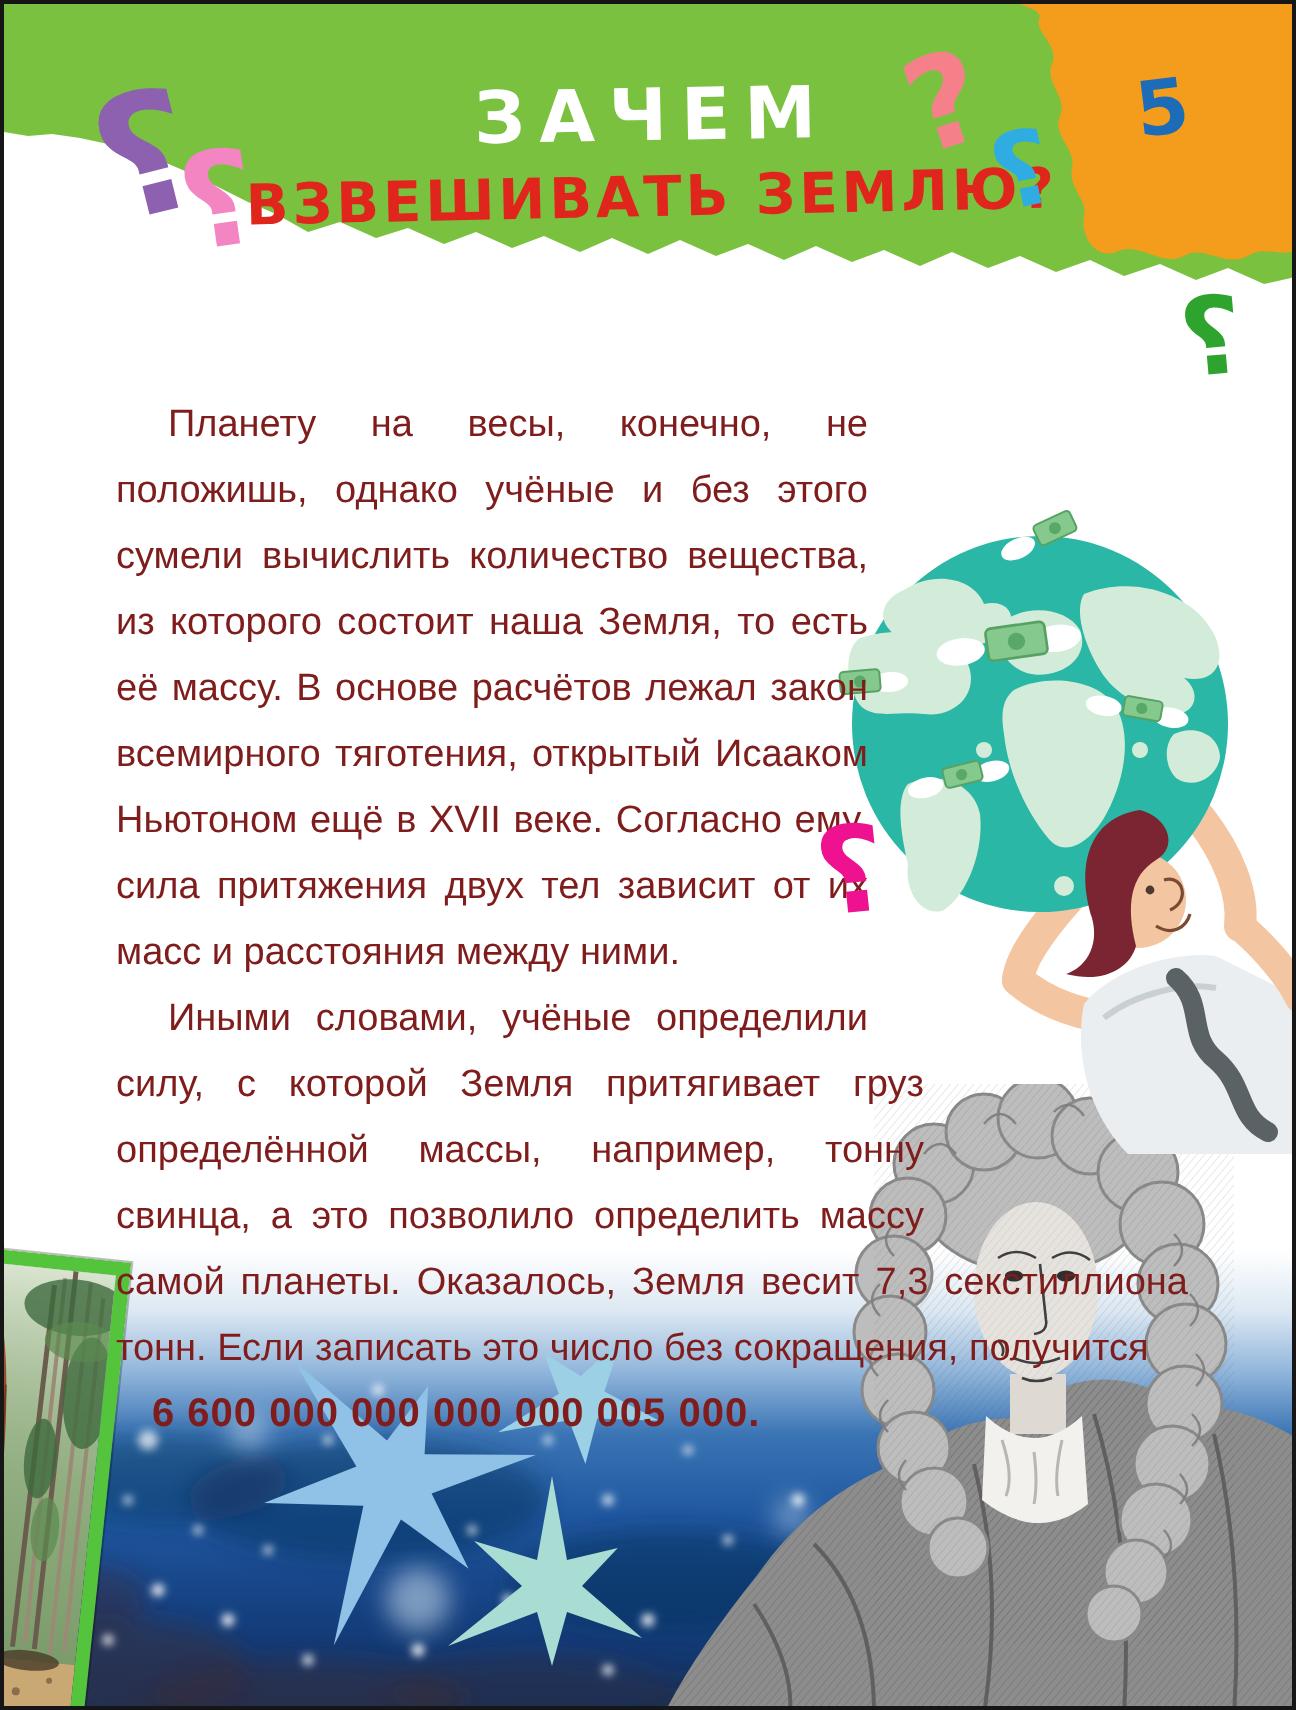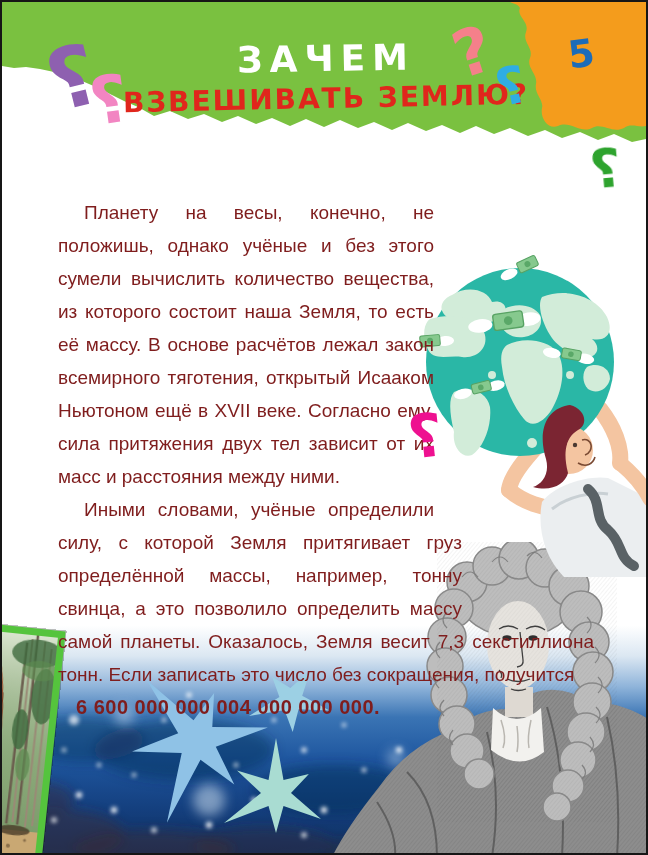--- a/index.html
+++ b/index.html
@@ -240,21 +240,21 @@
         </g>
       <ellipse cx="34" cy="196" rx="16" ry="5" fill="#4a3b28" opacity=".8"></ellipse>
     </svg>
   </div>
 
   <div class="article">
     <div class="fl-a"></div>
     <div class="fl-b"></div>
     <p>Планету на весы, конечно, не положишь, однако учёные и без этого сумели вычислить количество вещества, из которого состоит наша Земля, то есть её массу. В основе расчётов лежал закон всемирного тяготения, открытый Исааком Ньютоном ещё в XVII веке. Согласно ему, сила притяжения двух тел зависит от их масс и расстояния между ними.</p>
     <p>Иными словами, учёные определили силу, с которой Земля притягивает груз определённой массы, например, тонну свинца, а это позволило определить массу самой планеты. Оказалось, Земля весит 7,3 секстиллиона тонн. Если записать это число без сокращения, получится</p>
-    <div class="big-number">6 600 000 000 004 000 000 000.</div>
+    <div class="big-number">6 600 000 000 000 000 005 000.</div>
   </div>
 
   <svg class="globe-man" width="258" height="330" viewBox="0 0 258 330">
 
     <g stroke="#f4c5a1" stroke-width="16" stroke-linecap="round" fill="none">
       <path d="M148,196 C130,215 118,232 117,243"></path>
       <path d="M117,243 C132,256 152,261 164,262"></path>
       <path d="M208,162 C222,180 230,200 228,216"></path>
     </g>
 

